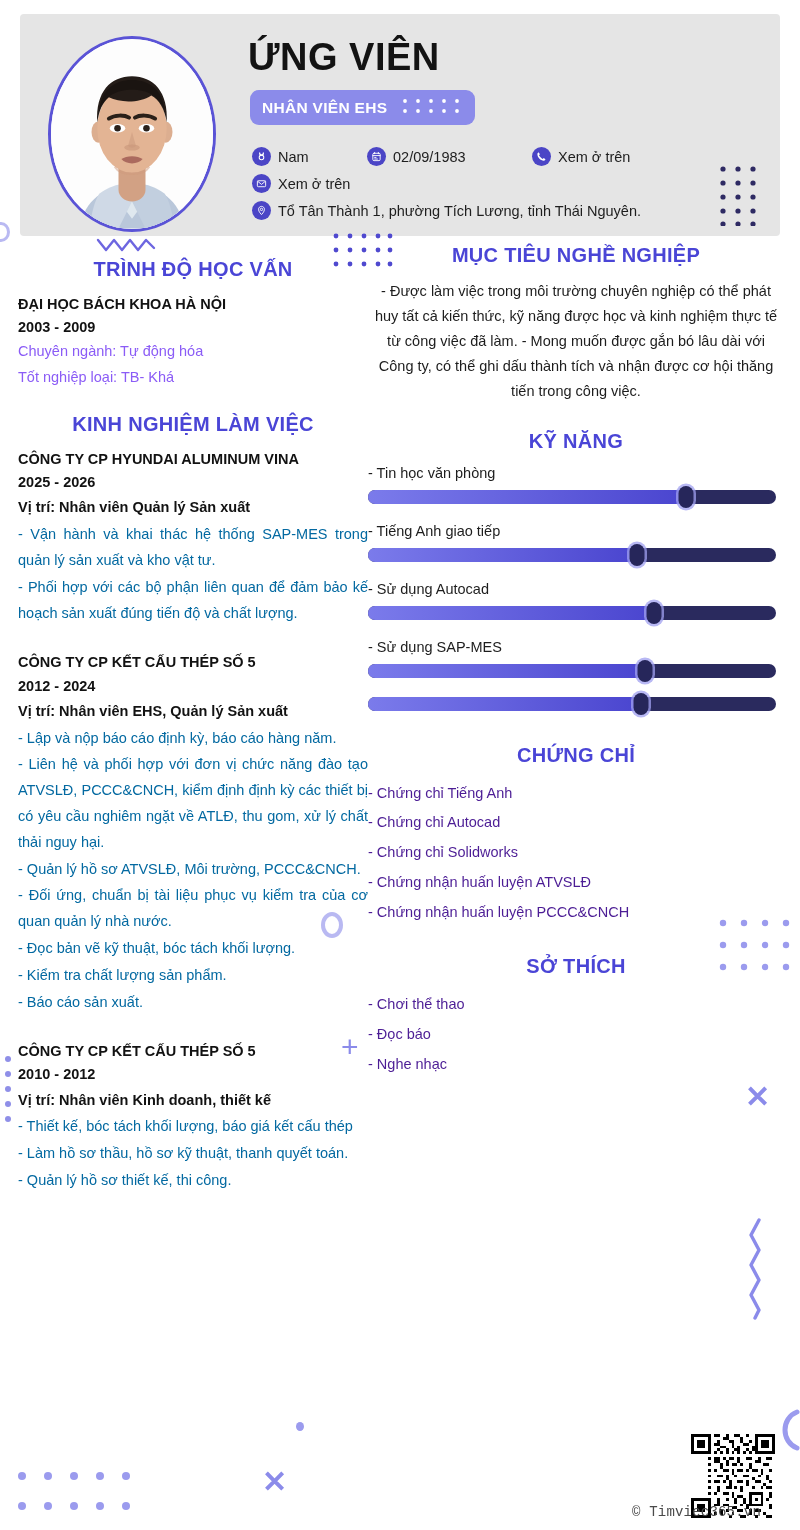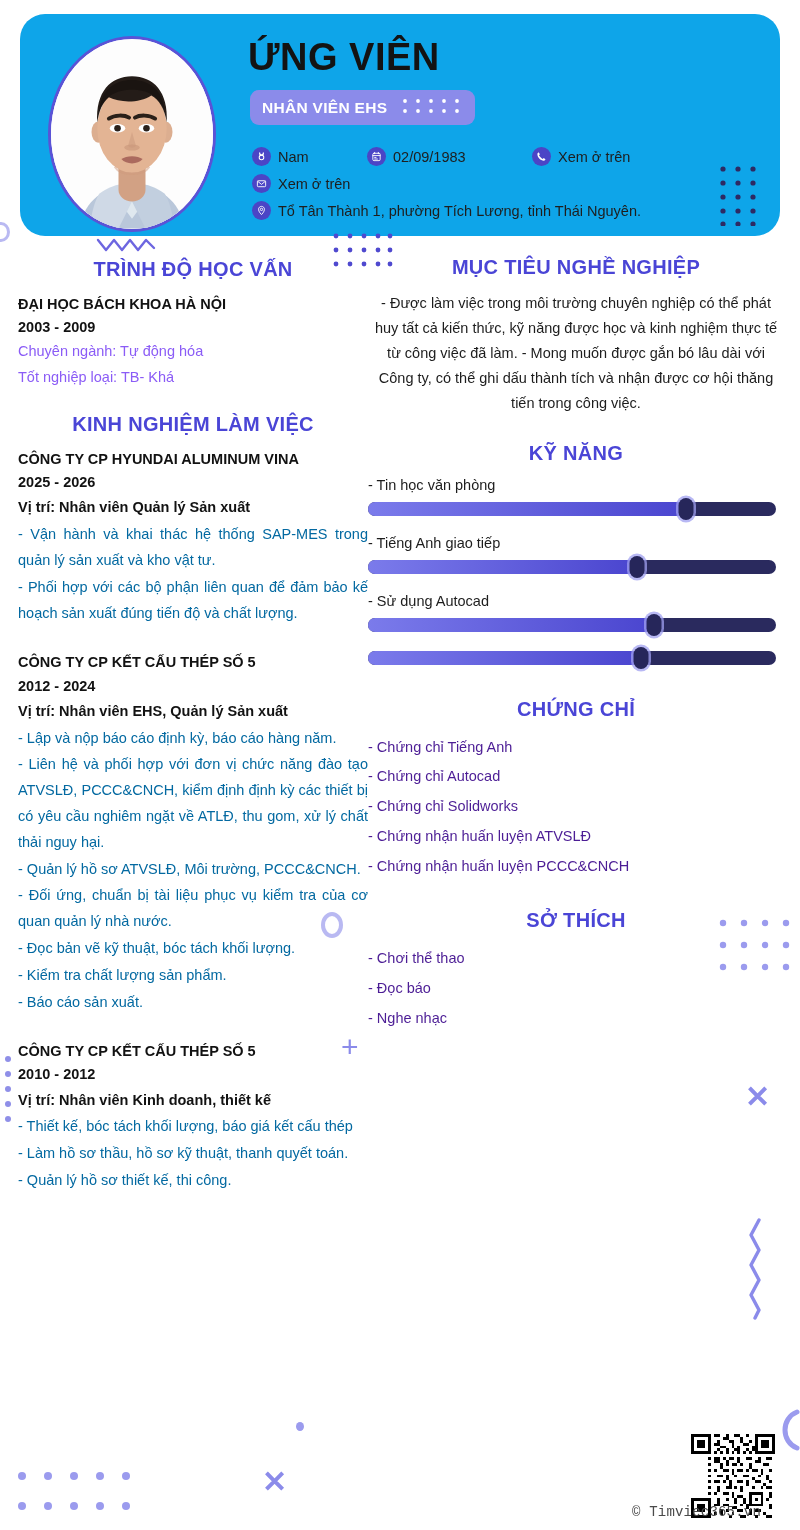--- a/index.html
+++ b/index.html
@@ -9,22 +9,22 @@
     font-family: "Liberation Sans", "DejaVu Sans", sans-serif;
     color: #1b1b1b;
     overflow: hidden;
   }
   .page { position: relative; width: 800px; height: 1530px; }
 
   
   .header-card {
     position: absolute; left: 20px; top: 14px;
     width: 760px; height: 222px;
-    background: #0ea5e9;
-    border-radius: 25px;
+    background: #e5e5e5;
+    border-radius: 4px;
     overflow: hidden;
   }
   .photo-ring {
     position: absolute; left: 28px; top: 22px;
     width: 168px; height: 196px;
     border-radius: 50%;
     border: 3px solid #5a53d6;
     background: #ffffff;
     overflow: hidden;
   }
@@ -58,21 +58,21 @@
     background: #4b45c6; margin-right: 7px;
     display: flex; align-items: center; justify-content: center;
     flex: 0 0 19px;
   }
   .cicon svg { width: 11px; height: 11px; display: block; }
 
   .hdr-dots { position: absolute; right: 22px; top: 150px; }
 
   
   .col-left { position: absolute; left: 18px; top: 258px; width: 350px; }
-  .col-right { position: absolute; left: 368px; top: 256px; width: 416px; }
+  .col-right { position: absolute; left: 368px; top: 244px; width: 416px; }
 
   .sec-title {
     text-align: center; color: #4a45d6;
     font-size: 20px; font-weight: 700; letter-spacing: .3px;
     margin-bottom: 12px;
   }
 
   .org { font-size: 14.5px; font-weight: 700; color: #121212; line-height: 1.6; }
   .yrs { font-size: 14.5px; font-weight: 700; color: #121212; line-height: 1.6; }
   .pos { font-size: 14.5px; font-weight: 700; color: #121212; line-height: 1.85; }
@@ -390,20 +390,27 @@
         <div class="bar-wrap">
           <div class="bar-fill" style="width: 66%;"></div>
           <div class="knob" style="left: 66%;"></div>
         </div>
       </div>
       <div class="skill">
         <div class="skill-name">- Sử dụng Autocad</div>
         <div class="bar-wrap">
           <div class="bar-fill" style="width: 70%;"></div>
           <div class="knob" style="left: 70%;"></div>
+        </div>
+      </div>
+      <div class="skill">
+        <div class="skill-name">- Sử dụng SAP-MES</div>
+        <div class="bar-wrap">
+          <div class="bar-fill" style="width: 68%;"></div>
+          <div class="knob" style="left: 68%;"></div>
         </div>
       </div>
       <div class="skill">
         <div class="bar-wrap">
           <div class="bar-fill" style="width: 67%;"></div>
           <div class="knob" style="left: 67%;"></div>
         </div>
       </div>
     </div>
 

